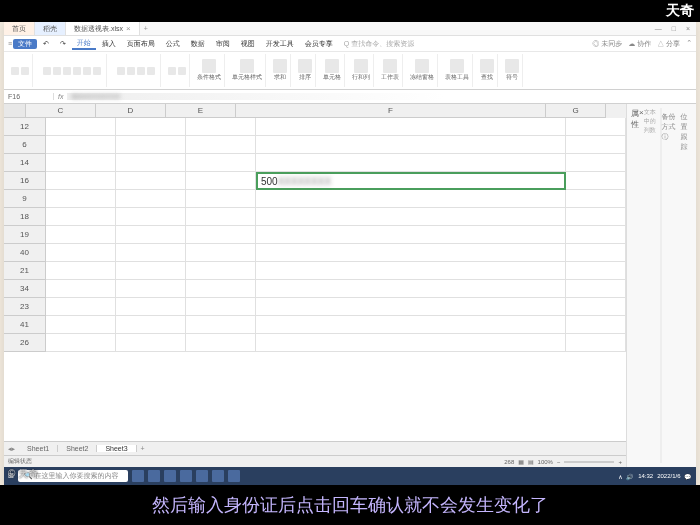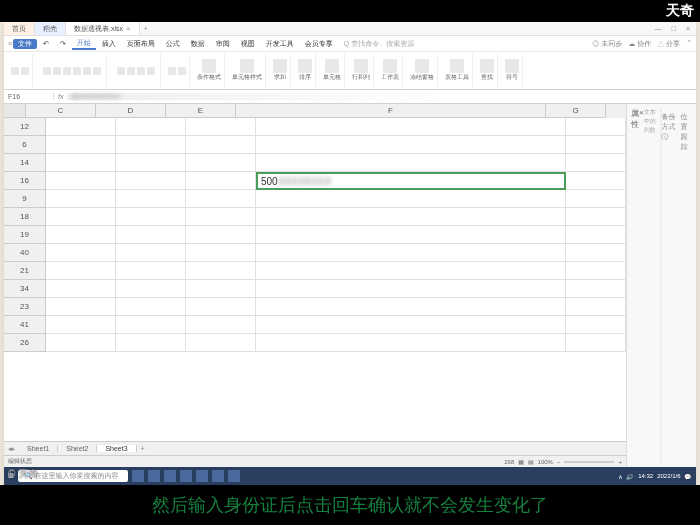--- a/index.html
+++ b/index.html
@@ -1,18 +1,18 @@
 <!DOCTYPE html>
 <html><head>
 <meta charset="utf-8">
 <style>
 *{margin:0;padding:0;box-sizing:border-box;font-family:"Microsoft YaHei",Arial,sans-serif}
 body{width:700px;height:525px;background:#f0e8dc;overflow:hidden;position:relative}
 .letterbox-top{height:22px;background:#000;color:#fff;display:flex;justify-content:flex-end;align-items:center;padding-right:6px;font-size:14px;font-weight:bold}
-.letterbox-bottom{position:absolute;bottom:0;left:0;right:0;height:40px;background:#000;color:#15803d;display:flex;align-items:center;justify-content:center;font-size:18px;font-weight:500}
+.letterbox-bottom{position:absolute;bottom:0;left:0;right:0;height:40px;background:#000;color:#c4b5fd;display:flex;align-items:center;justify-content:center;font-size:18px;font-weight:500}
 .screen{position:absolute;top:22px;left:4px;right:4px;bottom:40px;background:#fff;display:flex;flex-direction:column;box-shadow:0 2px 8px rgba(0,0,0,0.1)}
 .titlebar{height:14px;background:#f8f8f8;display:flex;align-items:center;font-size:7px;color:#555;border-bottom:1px solid #e0e0e0}
 .tab{padding:0 8px;height:100%;display:flex;align-items:center;gap:3px;border-right:1px solid #e0e0e0}
 .tab.home{background:#fff1e6}
 .tab.blue{background:#e6f0ff}
 .tab.active{background:#fff}
 .tab-close{color:#999;font-size:8px}
 .wincontrols{margin-left:auto;display:flex;gap:10px;padding-right:6px;color:#888}
 .menubar{height:16px;background:#fff;display:flex;align-items:center;font-size:7px;color:#333;padding:0 4px;gap:1px;border-bottom:1px solid #e8e8e8}
 .menu-item{padding:0 5px;white-space:nowrap}

